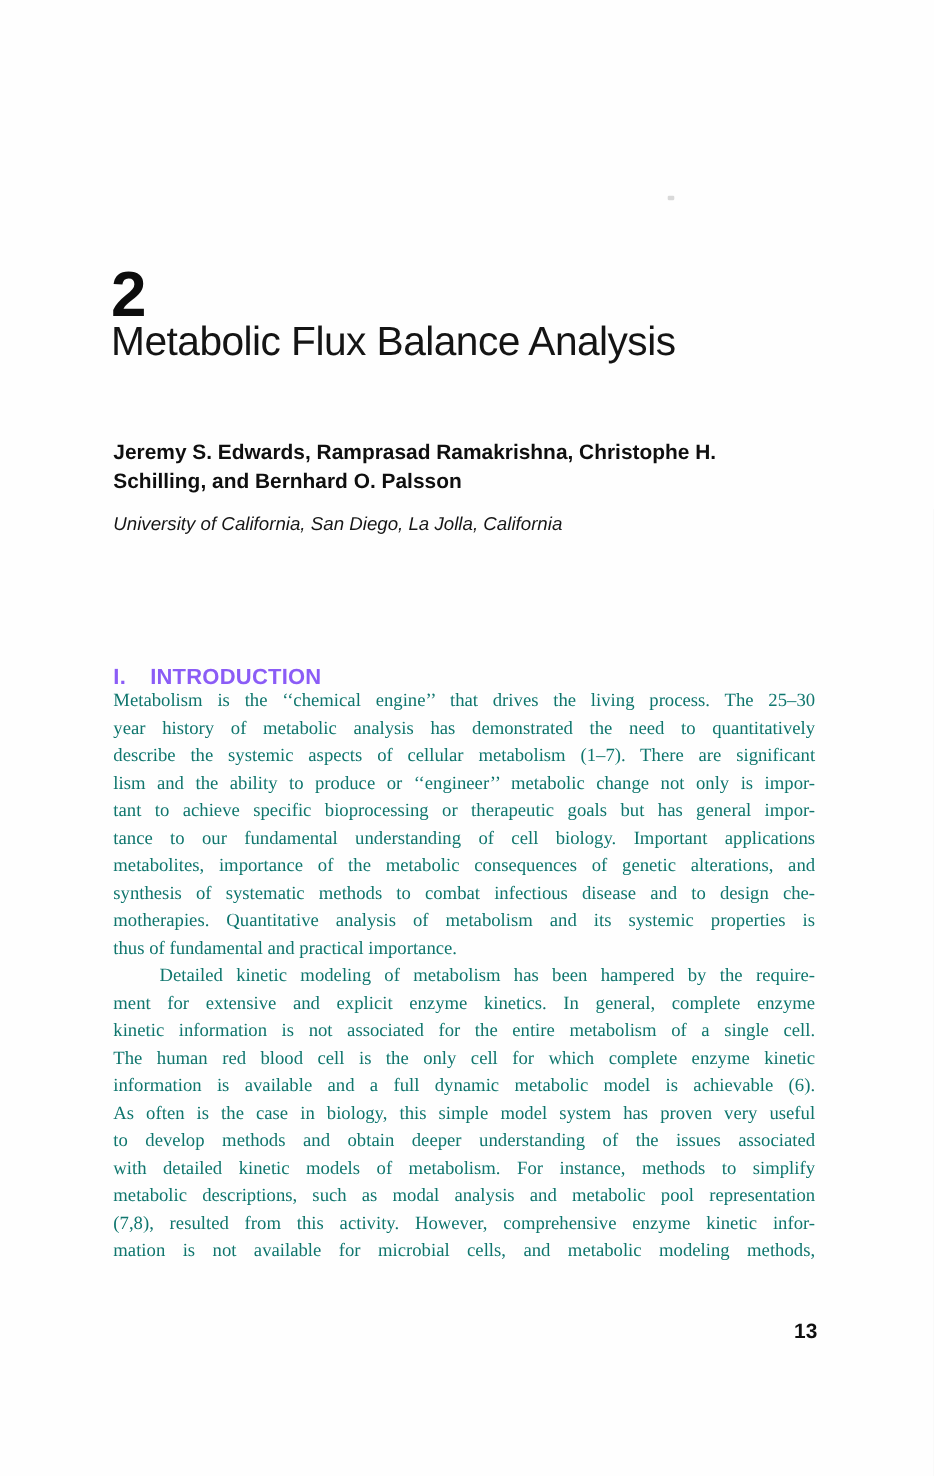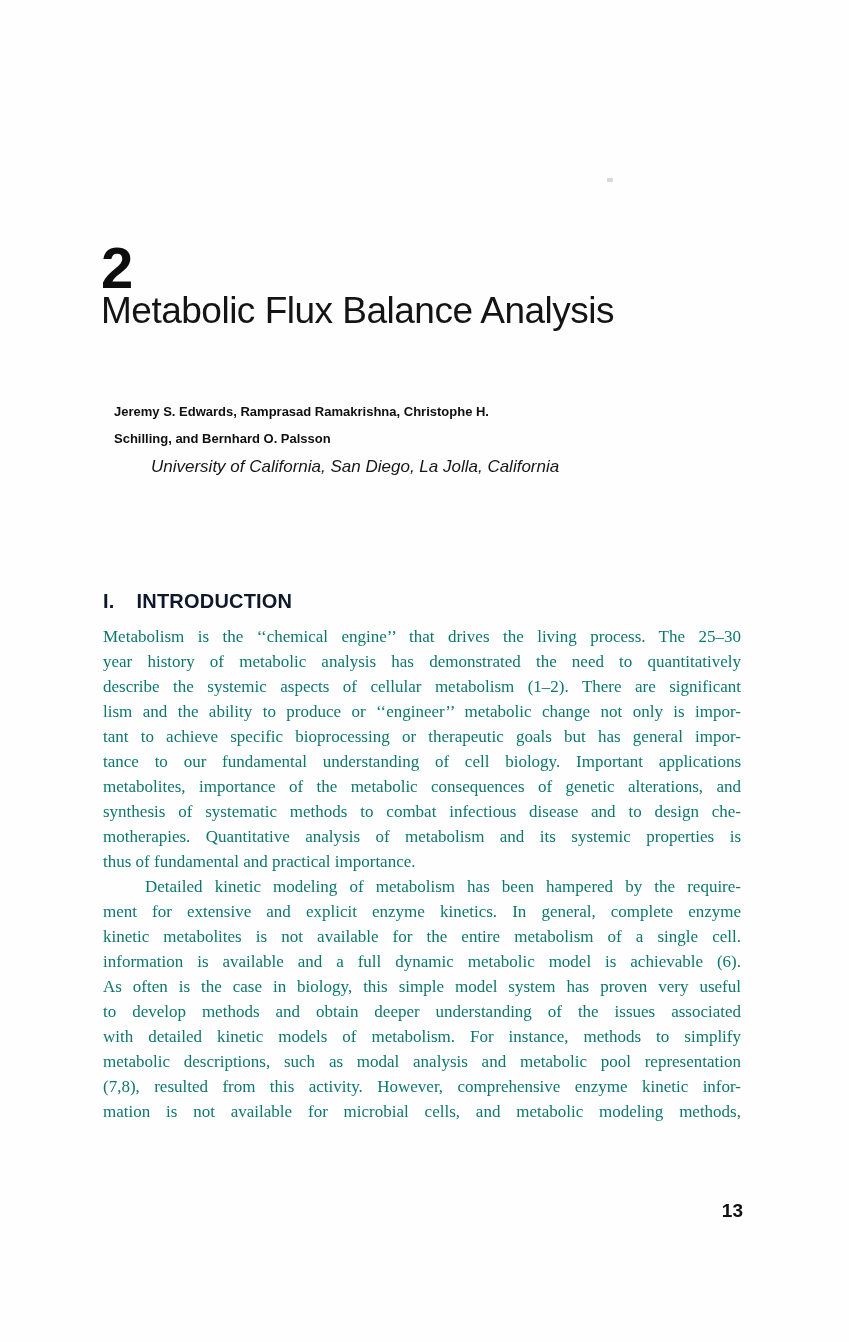--- a/index.html
+++ b/index.html
@@ -35,48 +35,46 @@
     letter-spacing: -0.5px;
     color: #141414;
   }
   .authors {
     position: absolute;
     left: 103px;
     top: 398px;
     width: 600px;
     font-family: "Liberation Sans", sans-serif;
     font-weight: 700;
-    font-size: 13px;
+    font-size: 19px;
     line-height: 27px;
     color: #0f0f0f;
-    margin-left: 11px;
   }
   .affiliation {
     position: absolute;
     left: 103px;
-    top: 455px;
+    top: 465px;
     width: 600px;
     font-family: "Liberation Sans", sans-serif;
     font-style: italic;
     font-weight: 400;
     font-size: 17px;
     line-height: 24px;
     color: #161616;
-    margin-left: 48px;
   }
   .section-heading {
     position: absolute;
     left: 103px;
-    top: 589px;
+    top: 604px;
     font-family: "Liberation Sans", sans-serif;
     font-weight: 700;
     font-size: 20px;
     line-height: 24px;
     letter-spacing: 0.2px;
-    color: #0f172a;
+    color: #8b5cf6;
   }
   .section-heading .section-number { display: inline-block; }
   .section-heading .section-title  { display: inline-block; margin-left: 22px; }
   .body-text {
     position: absolute;
     left: 103px;
     top: 624px;
     width: 638px;
     font-family: "Liberation Serif", serif;
     font-size: 17px;
@@ -131,32 +129,33 @@
 
   <div class="affiliation">University of California, San Diego, La Jolla, California</div>
 
   <div class="section-heading">
     <span class="section-number">I.</span><span class="section-title">INTRODUCTION</span>
   </div>
 
   <div class="body-text">
     <div class="line">Metabolism is the ‘‘chemical engine’’ that drives the living process. The 25–30</div>
     <div class="line">year history of metabolic analysis has demonstrated the need to quantitatively</div>
-    <div class="line">describe the systemic aspects of cellular metabolism (1–2). There are significant</div>
+    <div class="line">describe the systemic aspects of cellular metabolism (1–7). There are significant</div>
     <div class="line">lism and the ability to produce or ‘‘engineer’’ metabolic change not only is impor-</div>
     <div class="line">tant to achieve specific bioprocessing or therapeutic goals but has general impor-</div>
     <div class="line">tance to our fundamental understanding of cell biology. Important applications</div>
     <div class="line">metabolites, importance of the metabolic consequences of genetic alterations, and</div>
     <div class="line">synthesis of systematic methods to combat infectious disease and to design che-</div>
     <div class="line">motherapies. Quantitative analysis of metabolism and its systemic properties is</div>
     <div class="line last">thus of fundamental and practical importance.</div>
 
     <div class="line indent">Detailed kinetic modeling of metabolism has been hampered by the require-</div>
     <div class="line">ment for extensive and explicit enzyme kinetics. In general, complete enzyme</div>
-    <div class="line">kinetic metabolites is not available for the entire metabolism of a single cell.</div>
+    <div class="line">kinetic information is not associated for the entire metabolism of a single cell.</div>
+    <div class="line">The human red blood cell is the only cell for which complete enzyme kinetic</div>
     <div class="line">information is available and a full dynamic metabolic model is achievable (6).</div>
     <div class="line">As often is the case in biology, this simple model system has proven very useful</div>
     <div class="line">to develop methods and obtain deeper understanding of the issues associated</div>
     <div class="line">with detailed kinetic models of metabolism. For instance, methods to simplify</div>
     <div class="line">metabolic descriptions, such as modal analysis and metabolic pool representation</div>
     <div class="line">(7,8), resulted from this activity. However, comprehensive enzyme kinetic infor-</div>
     <div class="line">mation is not available for microbial cells, and metabolic modeling methods,</div>
   </div>
 
   <div class="page-number">13</div>

